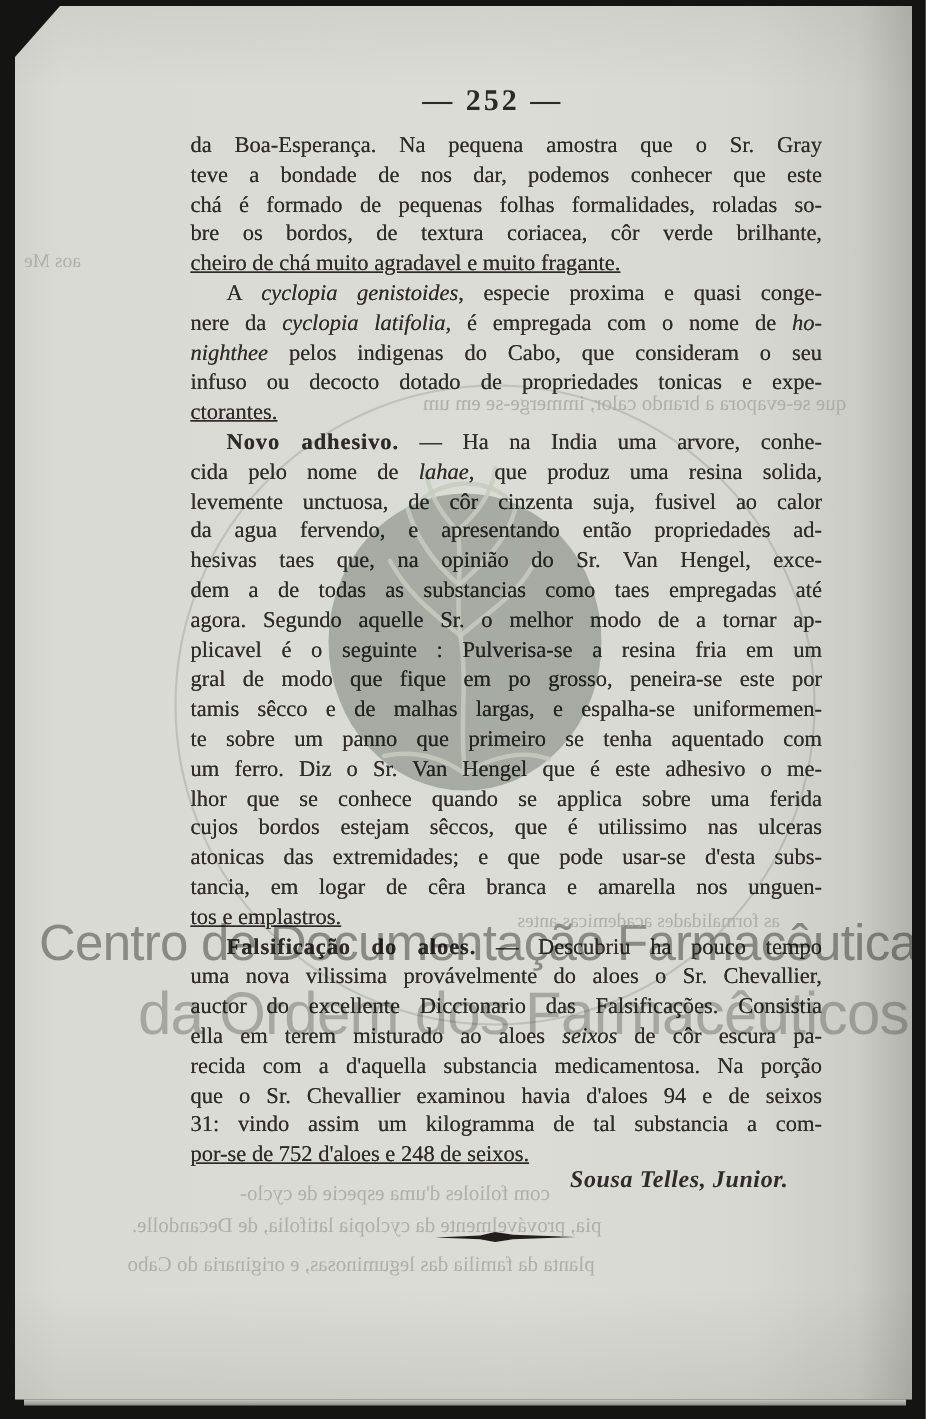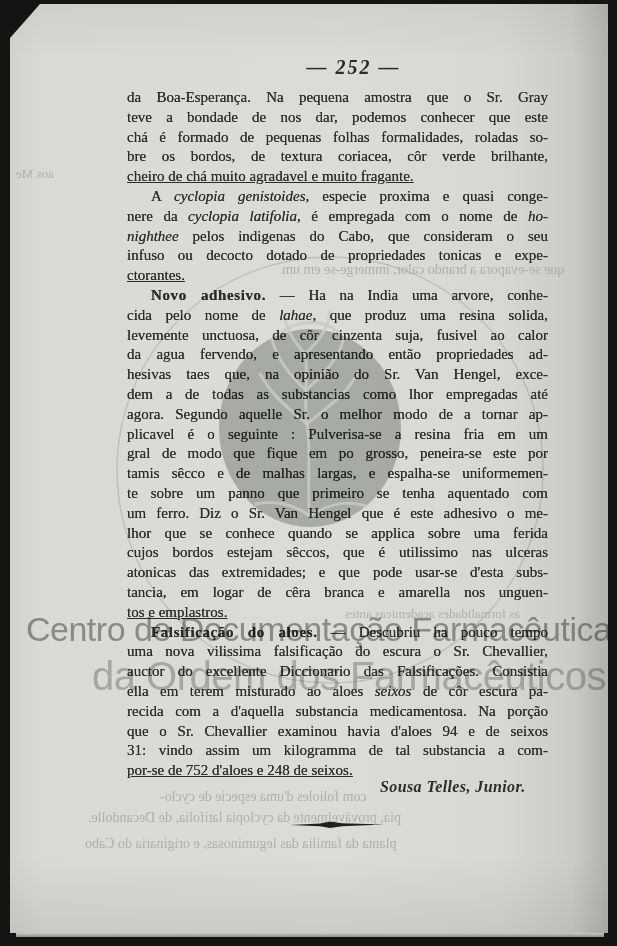--- a/index.html
+++ b/index.html
@@ -20,24 +20,23 @@
   }
   .corner-tl{
     position:absolute;left:0;top:0;width:30px;height:34px;
     background:#141412;clip-path:polygon(0 0,100% 0,0 100%);
   }
   .page-under{
     position:absolute;left:16px;top:933px;width:588px;height:4px;
     background:linear-gradient(180deg,#c9cac4,#8e8f89);
   }
   .page-number{
-    position:absolute;left:133px;top:52px;width:421px;
+    position:absolute;left:108px;top:52px;width:421px;
     text-align:center;font-size:20px;font-weight:700;color:#2b2a26;
     letter-spacing:2px;
-    font-style:italic;
   }
   .body-text{
     position:absolute;left:117px;top:84px;width:421px;
     font-size:15px;line-height:19.8px;color:#2e2c28;
     text-shadow:0 0 .4px rgba(40,38,34,.85);
   }
   .line{height:19.8px;text-align:justify;text-align-last:justify;overflow:visible;white-space:nowrap;}
   .line.plast{text-align-last:left;white-space:normal;text-decoration:underline;}
   .line.pfirst{text-indent:24px;}
   .it{font-style:italic;}
@@ -80,34 +79,34 @@
       <div class="line pfirst">A <span class="it">cyclopia genistoides</span>, especie proxima e quasi conge-</div>
       <div class="line">nere da <span class="it">cyclopia latifolia</span>, é empregada com o nome de <span class="it">ho-</span></div>
       <div class="line"><span class="it">nighthee</span> pelos indigenas do Cabo, que consideram o seu</div>
       <div class="line">infuso ou decocto dotado de propriedades tonicas e expe-</div>
       <div class="line plast">ctorantes.</div>
       <div class="line pfirst"><span class="bd">Novo adhesivo.</span> — Ha na India uma arvore, conhe-</div>
       <div class="line">cida pelo nome de <span class="it">lahae</span>, que produz uma resina solida,</div>
       <div class="line">levemente unctuosa, de côr cinzenta suja, fusivel ao calor</div>
       <div class="line">da agua fervendo, e apresentando então propriedades ad-</div>
       <div class="line">hesivas taes que, na opinião do Sr. Van Hengel, exce-</div>
-      <div class="line">dem a de todas as substancias como lhor empregadas até</div>
+      <div class="line">dem a de todas as substancias como taes empregadas até</div>
       <div class="line">agora. Segundo aquelle Sr. o melhor modo de a tornar ap-</div>
       <div class="line">plicavel é o seguinte : Pulverisa-se a resina fria em um</div>
       <div class="line">gral de modo que fique em po grosso, peneira-se este por</div>
       <div class="line">tamis sêcco e de malhas largas, e espalha-se uniformemen-</div>
       <div class="line">te sobre um panno que primeiro se tenha aquentado com</div>
       <div class="line">um ferro. Diz o Sr. Van Hengel que é este adhesivo o me-</div>
       <div class="line">lhor que se conhece quando se applica sobre uma ferida</div>
       <div class="line">cujos bordos estejam sêccos, que é utilissimo nas ulceras</div>
       <div class="line">atonicas das extremidades; e que pode usar-se d'esta subs-</div>
       <div class="line">tancia, em logar de cêra branca e amarella nos unguen-</div>
       <div class="line plast">tos e emplastros.</div>
       <div class="line pfirst"><span class="bd">Falsificação do aloes.</span> — Descubriu ha pouco tempo</div>
-      <div class="line">uma nova vilissima falsificação do escura o Sr. Chevallier,</div>
+      <div class="line">uma nova vilissima provávelmente do aloes o Sr. Chevallier,</div>
       <div class="line">auctor do excellente Diccionario das Falsificações. Consistia</div>
       <div class="line">ella em terem misturado ao aloes <span class="it">seixos</span> de côr escura pa-</div>
       <div class="line">recida com a d'aquella substancia medicamentosa. Na porção</div>
       <div class="line">que o Sr. Chevallier examinou havia d'aloes 94 e de seixos</div>
       <div class="line">31: vindo assim um kilogramma de tal substancia a com-</div>
       <div class="line plast">por-se de 752 d'aloes e 248 de seixos.</div>
     </div>
 
   <svg class="stamp-svg" width="598" height="929" viewBox="0 0 598 929">
     <circle cx="320" cy="466" r="213" fill="none" stroke="rgba(95,100,95,.20)" stroke-width="1.4"></circle>

